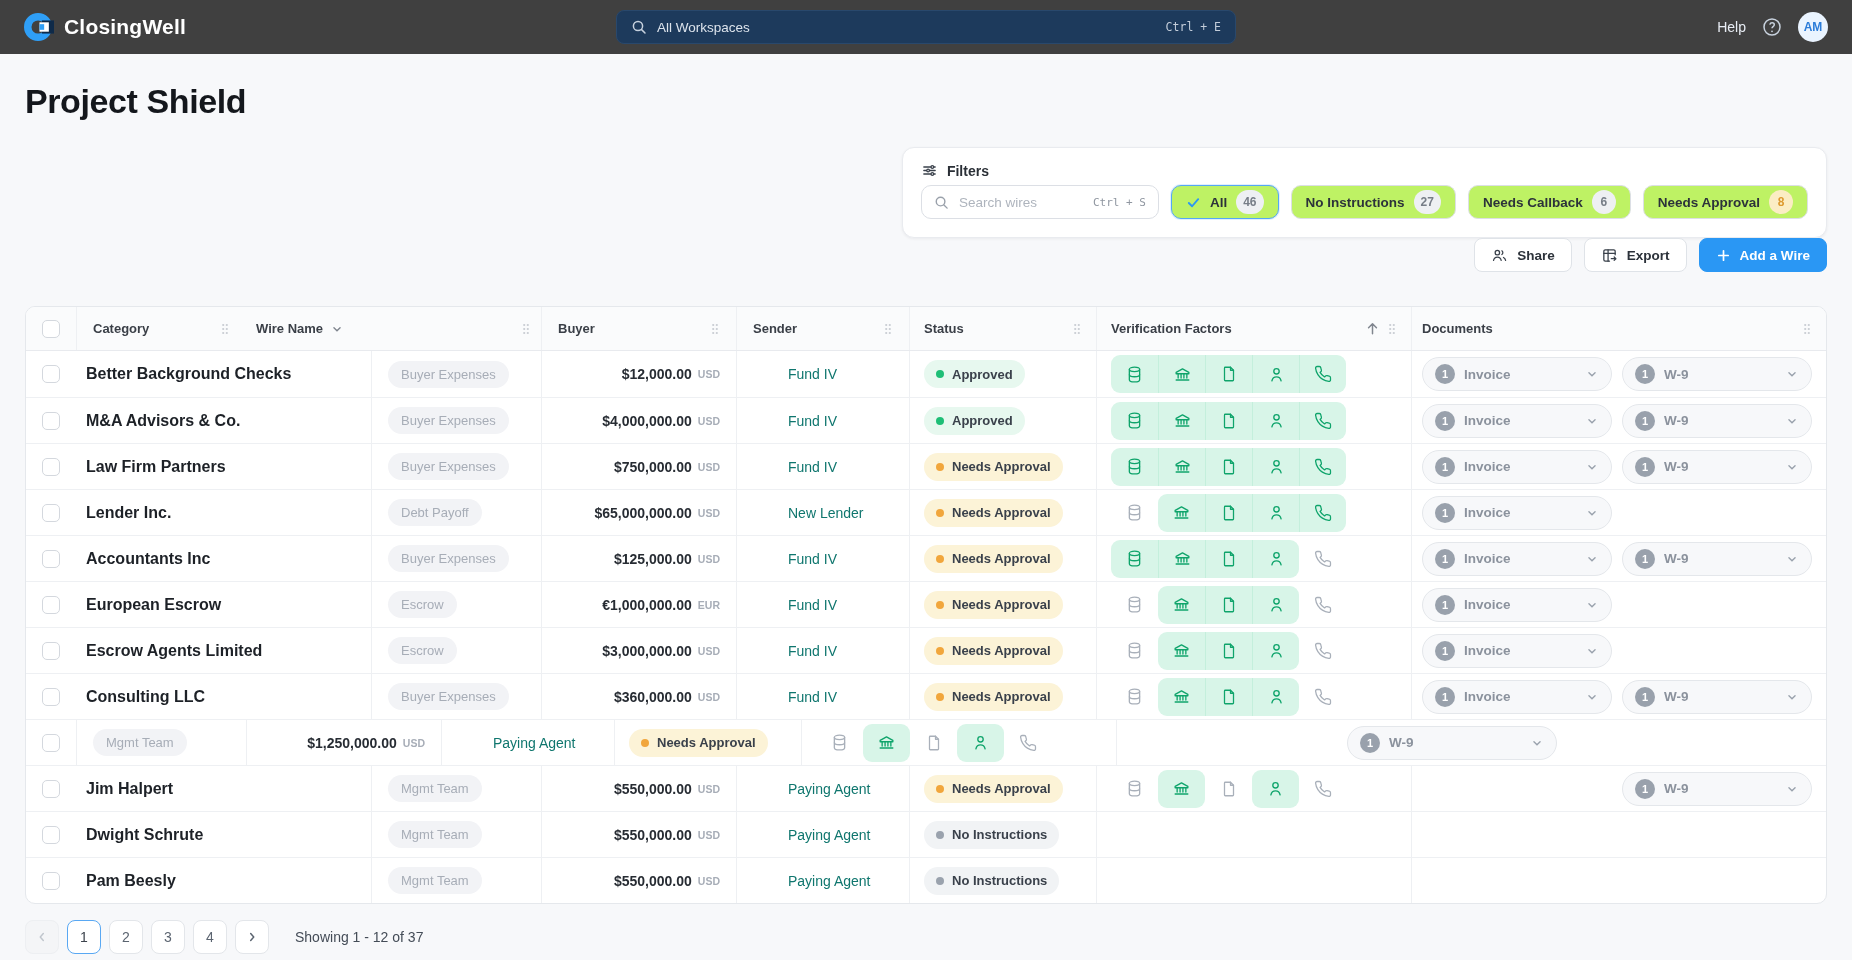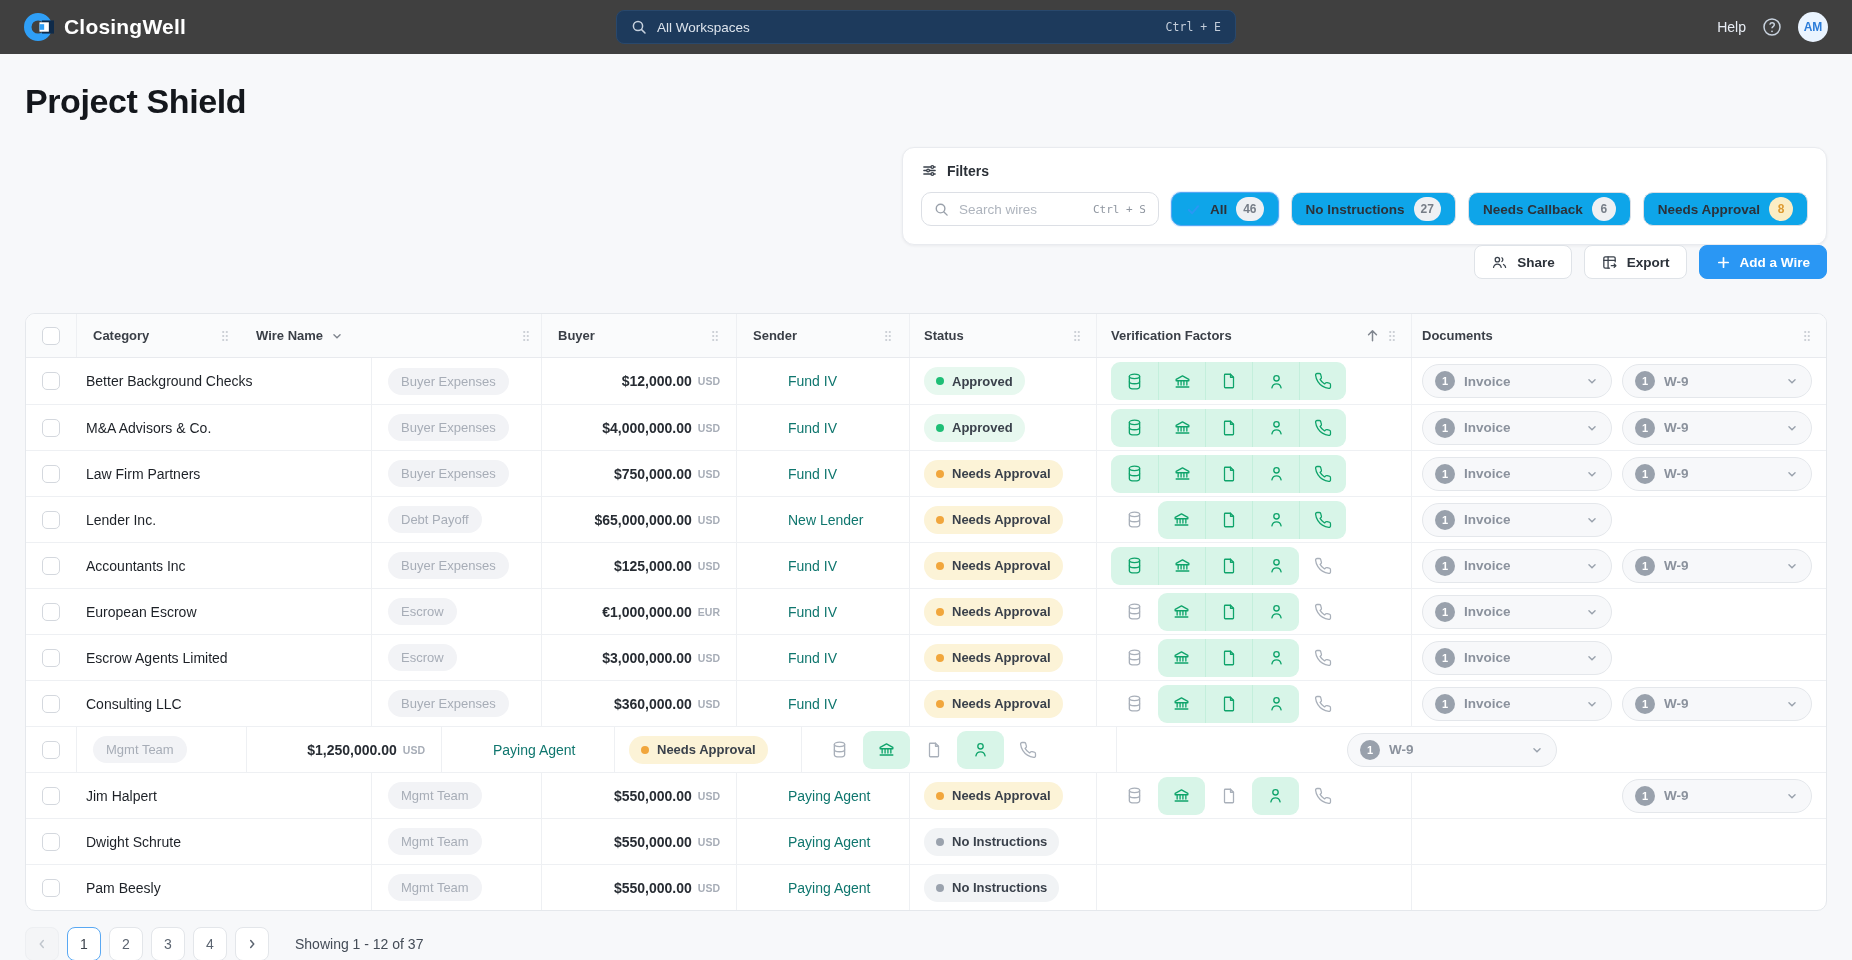--- a/index.html
+++ b/index.html
@@ -29,29 +29,29 @@
 
   
   .content { padding:0 25px; }
   .page-title { font-size:34px; font-weight:800; color:#14171c; margin:28px 0 0; letter-spacing:-.4px; }
 
   .toolbar-row { display:flex; align-items:flex-end; margin-top:26px;flex-direction:column; }
   .filters-card { background:#fff; border:1px solid #e9ebef; border-radius:12px;
     box-shadow:0 1px 3px rgba(16,24,40,.06); padding:14px 18px 18px; width:fit-content; }
   .filters-head { display:flex; align-items:center; gap:9px; font-size:14px; font-weight:700; color:#2a2f36; }
   .filters-head svg { color:#3a414b; }
-  .filters-row { display:flex; gap:12px; margin-top:13px; }
+  .filters-row { display:flex; gap:12px; margin-top:6px; }
   .search-wires { display:flex; align-items:center; gap:8px; width:238px; height:34px; border:1px solid #dcdfe5;
     border-radius:10px; padding:0 12px; background:#fff; color:#9aa1ab; }
   .search-wires input { border:none; outline:none; flex:1; min-width:0; font-size:13.5px; font-family:inherit; color:#3a414b; background:transparent; }
   .search-wires input::placeholder { color:#aeb4bd; }
   .search-kbd { font-family:"DejaVu Sans Mono", monospace; font-size:11px; color:#8f96a0; white-space:nowrap; }
   .chips { display:flex; gap:12px; }
   .chip { display:flex; align-items:center; gap:9px; height:34px; padding:0 14px; border:1px solid #dcdfe5;
-    border-radius:10px; background:#0ea5e9; font-size:13.5px; font-weight:600; color:#2c323a; cursor:pointer;
+    border-radius:10px; background:#bef264; font-size:13.5px; font-weight:600; color:#2c323a; cursor:pointer;
     font-family:inherit; white-space:nowrap; }
   .chip.active { border-color:#55a7f5; box-shadow:0 0 0 1px rgba(85,167,245,.18); }
   .chip .badge { min-width:24px; height:24px; border-radius:12px; background:#eef0f3; color:#767d87; font-size:12px;
     font-weight:600; display:flex; align-items:center; justify-content:center; padding:0 7px; }
   .chip .badge.yellow { background:#fbedc4; color:#dd9a2f; }
 
   .actions { margin-left:auto; display:flex; gap:12px; margin-bottom:16px; }
   .btn { display:flex; align-items:center; gap:9px; height:34px; padding:0 16px; border-radius:8px;
     border:1px solid #dfe3e8; background:#fff; font-size:13.5px; font-weight:600; color:#2c323a; cursor:pointer; font-family:inherit; }
   .btn svg { color:#3a414b; }
@@ -72,21 +72,21 @@
   .col-sts { width:187px; padding:0 14px; border-left:1px solid #eef0f3; }
   .col-vf  { width:315px; padding:0 14px; border-left:1px solid #eef0f3; }
   .col-doc { flex:1; padding:0 14px 0 10px; border-left:1px solid #eef0f3; gap:10px; }
   .t-head .c { color:#3a3f47; font-size:13px; font-weight:700; gap:7px; }
   .t-head .col-amt { justify-content:flex-start; }
   .spacer { flex:1; }
   .dots { color:#c7cbd2; cursor:grab; }
   .sort-ic { color:#80868f; }
 
   .cb { width:18px; height:18px; border:1.5px solid #d4d8de; border-radius:5px; background:#fff; cursor:pointer; flex:0 0 auto; }
-  .wire-name { font-size:14px; font-weight:400; color:#1d2127; }
+  .wire-name { font-size:16px; font-weight:700; color:#1d2127; }
   .cat-pill { background:#f2f3f6; color:#a7adb7; font-size:13px; padding:6px 13px; border-radius:999px; white-space:nowrap; }
   .amt-val { font-size:14px; font-weight:600; color:#272c33; }
   .amt-cur { font-size:10.5px; font-weight:600; color:#a7adb7; margin-left:6px; }
   .sender { font-size:14px; color:#0f766e;margin-left:35px; }
 
   .status { display:flex; align-items:center; gap:8px; padding:0 12px; height:28px; border-radius:999px;
     font-size:13px; font-weight:600; color:#3a414b; white-space:nowrap; }
   .status .dot { width:8px; height:8px; border-radius:50%; }
   .status.approved { background:#e7f8ef; } .status.approved .dot { background:#1ebe76; }
   .status.needs-approval { background:#fcf3d7; } .status.needs-approval .dot { background:#f1a63c; }

